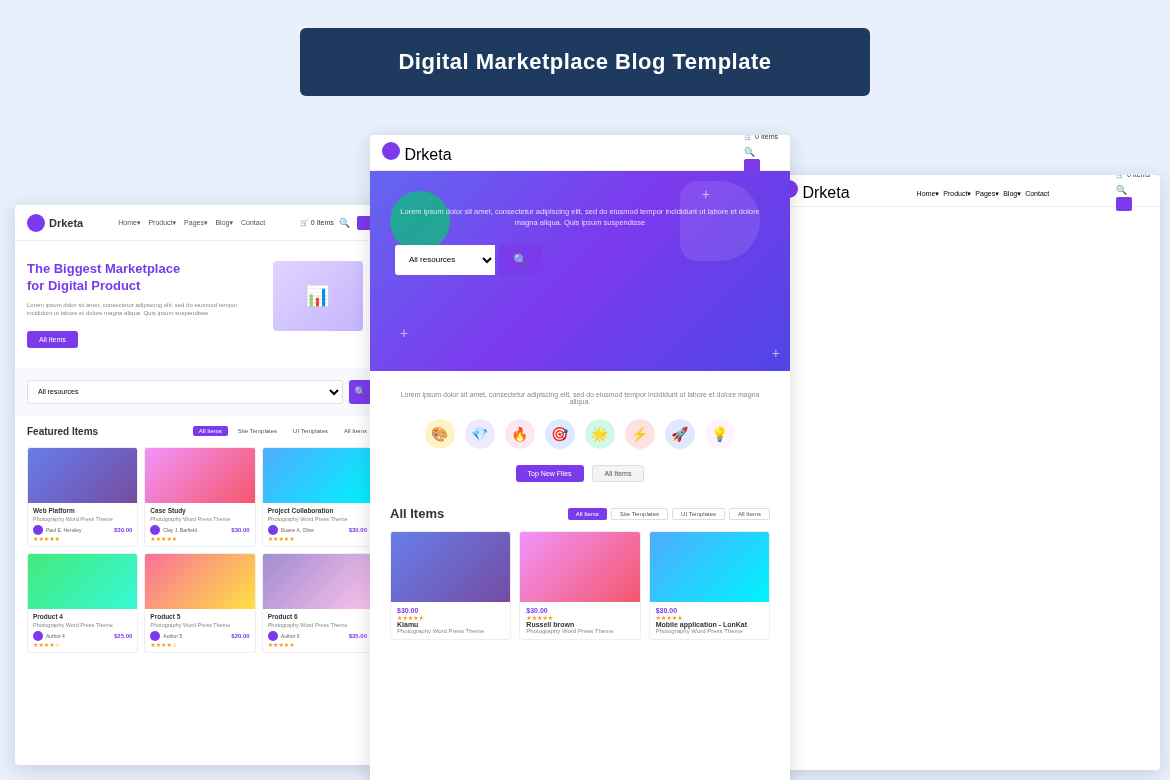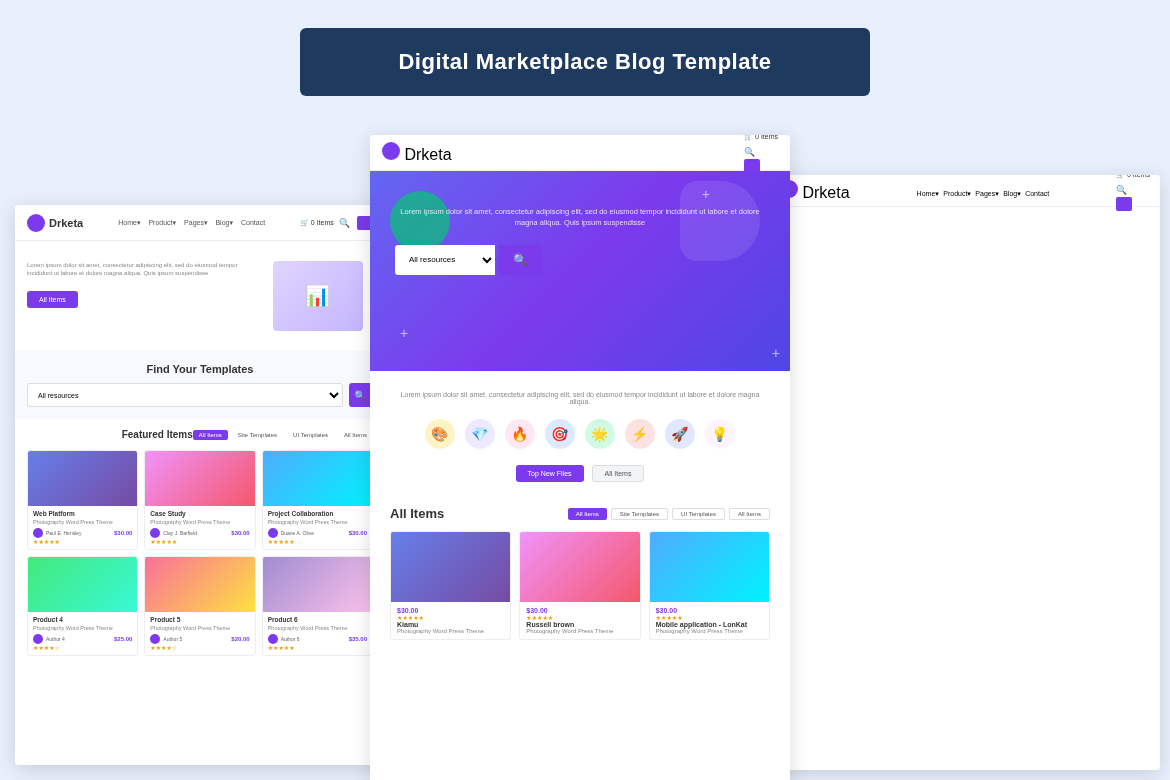--- a/index.html
+++ b/index.html
@@ -206,21 +206,21 @@
       font-size: 10px;
       cursor: pointer;
     }
 
     .left-screen .featured-section {
       padding: 10px 12px;
     }
     .featured-header {
       display: flex;
       align-items: center;
-      justify-content: flex-end;
+      justify-content: space-between;
       margin-bottom: 10px;
     }
     .featured-header h3 {
       font-size: 10px;
       color: #333;
     }
     .tabs-row {
       display: flex;
       gap: 4px;
     }
@@ -539,30 +539,33 @@
     </div>
     <div class="nav-icons">
       <span class="cart-btn">🛒 <span>0 Items</span></span>
       <span class="nav-search-icon">🔍</span>
       <div class="nav-menu-btn"></div>
     </div>
   </div>
 
   <div class="hero">
     <div class="hero-text">
+      <h2>
+        <span>The Biggest Marketplace</span><br>
+        <span>for</span> <span style="color:#7c3aed">Digital Product</span>
+      </h2>
       <p>Lorem ipsum dolor sit amet, consectetur adipiscing elit, sed do eiusmod tempor incididunt ut labore et dolore magna aliqua. Quis ipsum suspendisse</p>
       <button class="all-items-btn">All Items</button>
     </div>
     <div class="hero-image">
       <div class="hero-img-placeholder"></div>
     </div>
   </div>
 
   <div class="find-templates">
-    <h3>Find Your Templates</h3>
     <div class="search-row">
       <select class="search-select">
         <option>All resources</option>
       </select>
       <button class="search-btn-purple">🔍</button>
     </div>
   </div>
 
   <div class="featured-section">
     <div class="featured-header">

